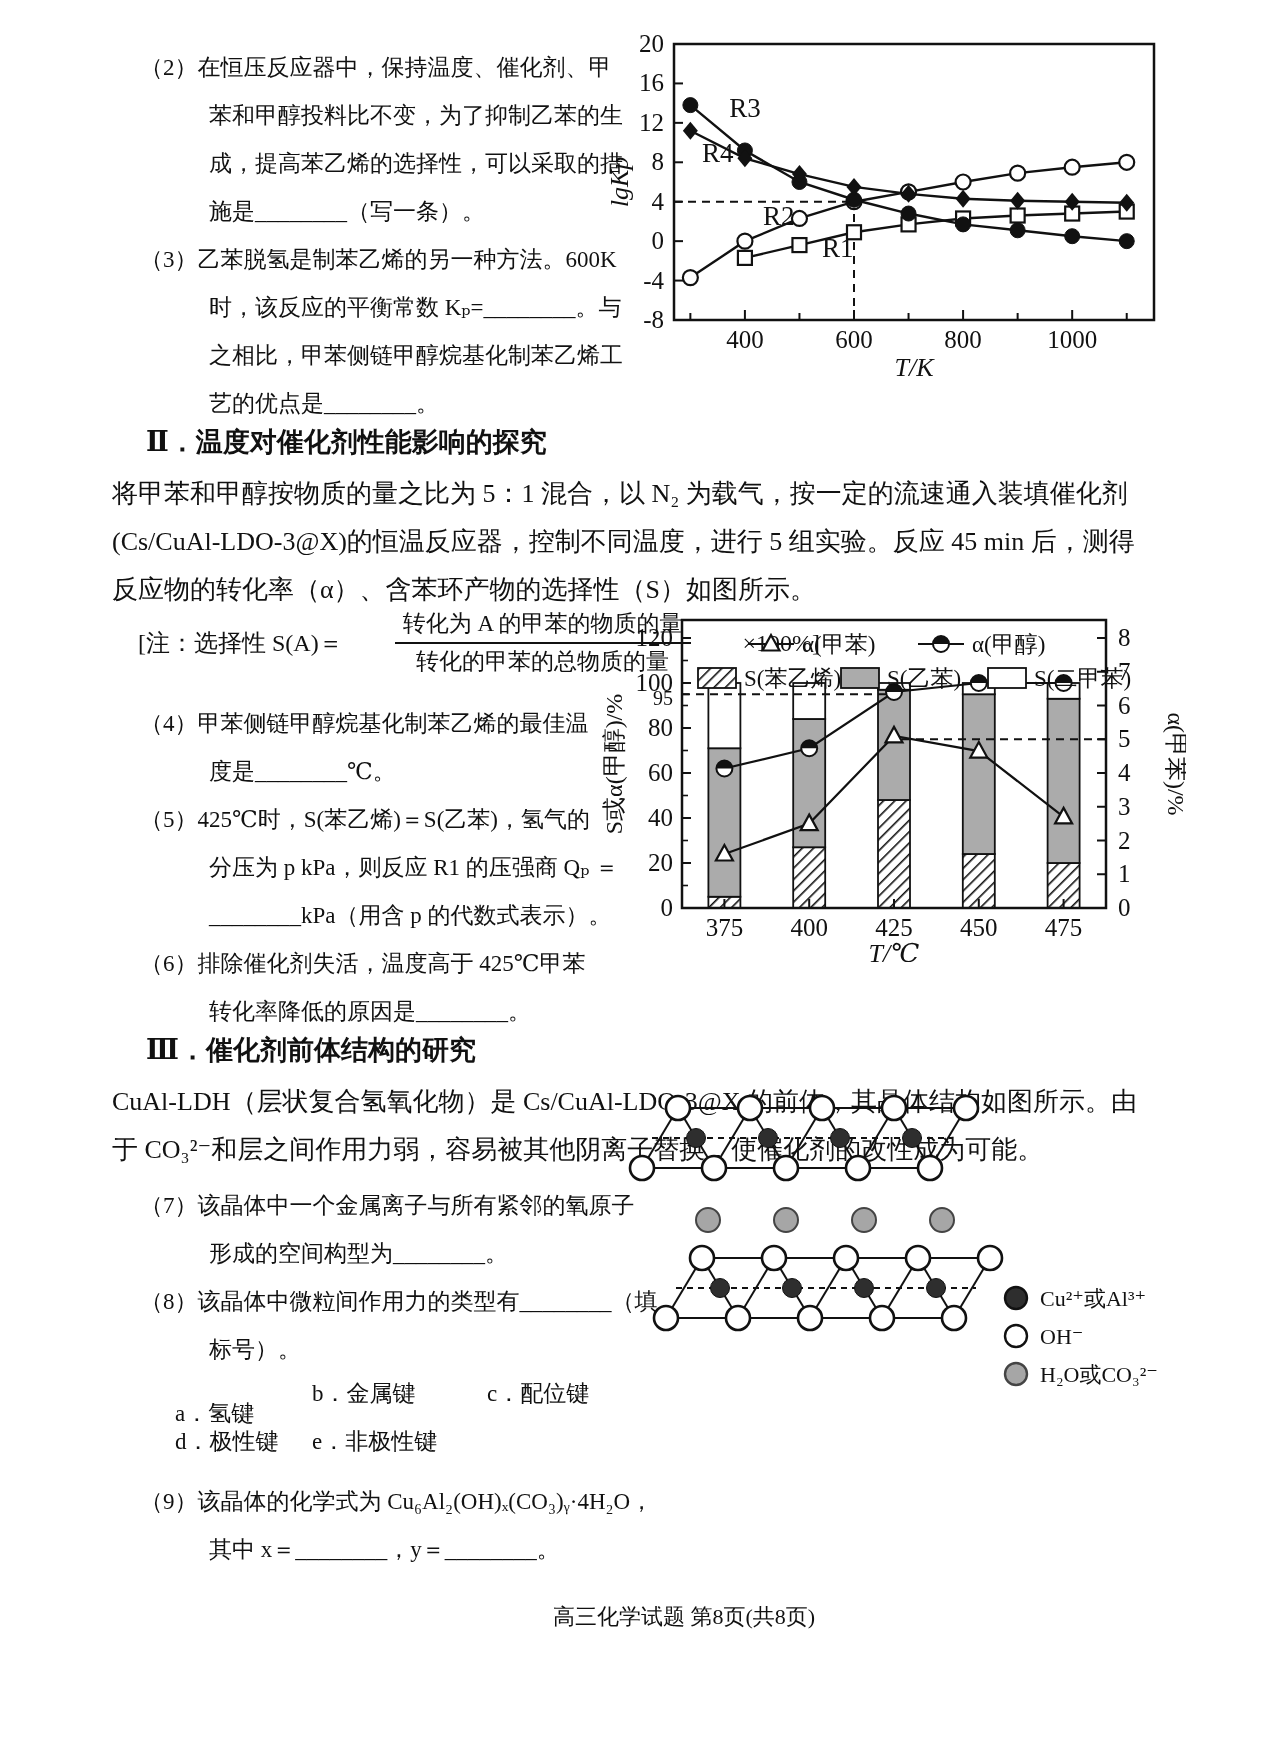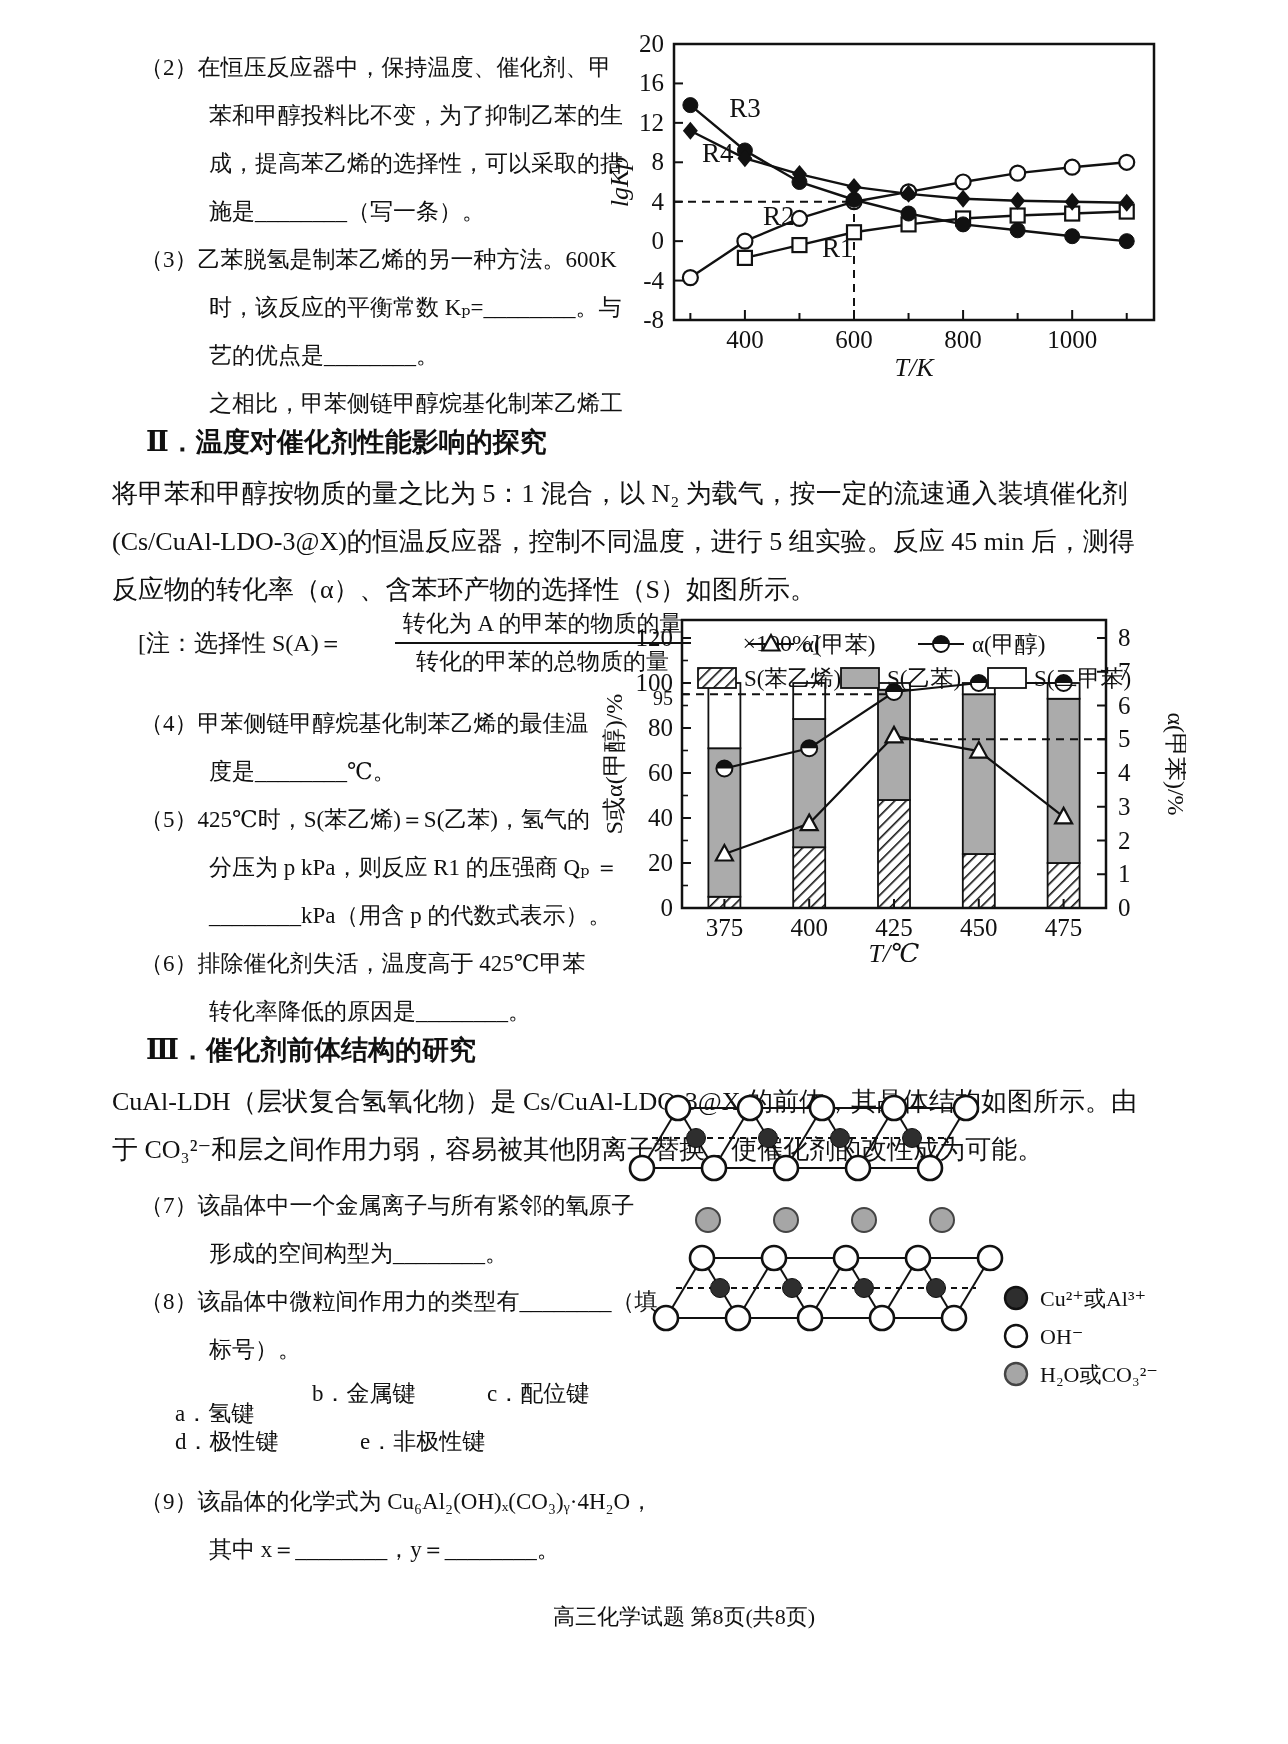--- a/index.html
+++ b/index.html
@@ -27,22 +27,22 @@
   <div class="qblock" style="left:140px;top:44px;">
     <div class="ln">（2）在恒压反应器中，保持温度、催化剂、甲</div>
     <div class="ln cont">苯和甲醇投料比不变，为了抑制乙苯的生</div>
     <div class="ln cont">成，提高苯乙烯的选择性，可以采取的措</div>
     <div class="ln cont">施是________（写一条）。</div>
   </div>
 
   <div class="qblock" style="left:140px;top:236px;">
     <div class="ln">（3）乙苯脱氢是制苯乙烯的另一种方法。600K</div>
     <div class="ln cont">时，该反应的平衡常数 Kₚ=________。与</div>
+    <div class="ln cont">之相比，甲苯侧链甲醇烷基化制苯乙烯工</div>
     <div class="ln cont">艺的优点是________。</div>
-    <div class="ln cont">之相比，甲苯侧链甲醇烷基化制苯乙烯工</div>
   </div>
 
   <svg id="chart1" width="560" height="352" viewBox="0 0 560 352" style="left:608px;top:30px;">
       <g>
         <line x1="66" y1="171.7142857142857" x2="246" y2="171.7142857142857" stroke="#111" stroke-width="2" stroke-dasharray="8 6"></line>
         <line x1="246" y1="290" x2="246" y2="171.7142857142857" stroke="#111" stroke-width="2" stroke-dasharray="8 6"></line>
         <g>
           <path d="M136.9090909090909 227.9 L191.45454545454544 215.0857142857143 L246 202.27142857142857 L300.54545454545456 194.3857142857143 L355.0909090909091 188.47142857142856 L409.6363636363636 185.51428571428568 L464.1818181818182 183.54285714285712 L518.7272727272727 181.57142857142856 " fill="none" stroke="#111" stroke-width="2.4"></path>
           <rect x="129.9090909090909" y="220.9" width="14" height="14" fill="#fff" stroke="#111" stroke-width="2.2"></rect>
           <rect x="184.45454545454544" y="208.0857142857143" width="14" height="14" fill="#fff" stroke="#111" stroke-width="2.2"></rect>
@@ -287,21 +287,21 @@
     <div class="ln cont">形成的空间构型为________。</div>
   </div>
   <div class="qblock" style="left:140px;top:1278px;">
     <div class="ln">（8）该晶体中微粒间作用力的类型有________（填</div>
     <div class="ln cont">标号）。</div>
   </div>
   <span class="opt" style="left:175px;top:1378px;margin-top:20px;">a．氢键</span>
   <span class="opt" style="left:312px;top:1378px;">b．金属键</span>
   <span class="opt" style="left:487px;top:1378px;">c．配位键</span>
   <span class="opt" style="left:175px;top:1426px;">d．极性键</span>
-  <span class="opt" style="left:312px;top:1426px;margin-left:48px;">e．非极性键</span>
+  <span class="opt" style="left:312px;top:1426px;">e．非极性键</span>
 
   <svg id="crystal" width="572" height="332" viewBox="0 0 572 332" style="left:612px;top:1072px;">
       <g>
         <path d="M66 36 L138 36 L210 36 L282 36 L354 36" fill="none" stroke="#111" stroke-width="2"></path>
         <path d="M30 96 L102 96 L174 96 L246 96 L318 96" fill="none" stroke="#111" stroke-width="2"></path>
         <line x1="66" y1="36" x2="30" y2="96" stroke="#111" stroke-width="2"></line>
         <line x1="66" y1="36" x2="102" y2="96" stroke="#111" stroke-width="2"></line>
         <line x1="138" y1="36" x2="102" y2="96" stroke="#111" stroke-width="2"></line>
         <line x1="138" y1="36" x2="174" y2="96" stroke="#111" stroke-width="2"></line>
         <line x1="210" y1="36" x2="174" y2="96" stroke="#111" stroke-width="2"></line>

